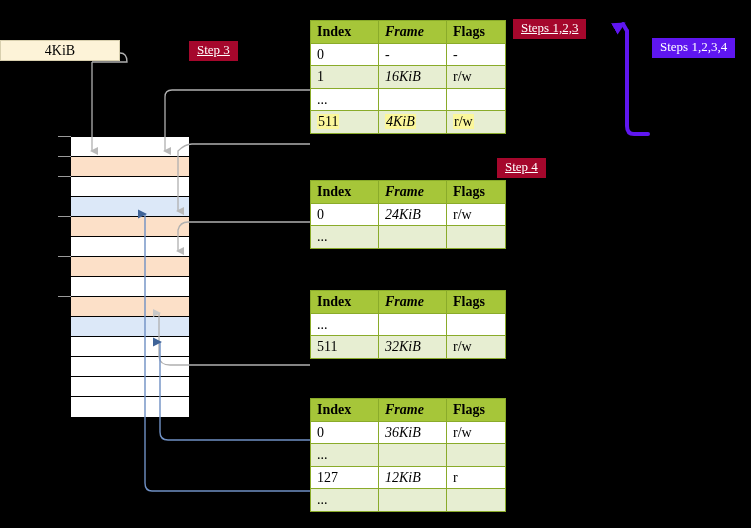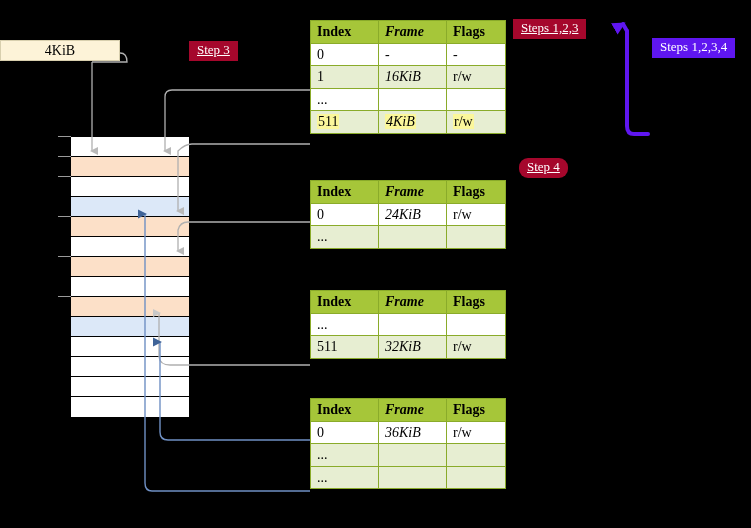--- a/index.html
+++ b/index.html
@@ -20,21 +20,21 @@
   
   .badge{
     padding:2px 8px 3px 8px;font-size:13px;line-height:1.15;
     color:#ffffff;white-space:nowrap;box-sizing:border-box;
   }
   .badge.crimson{background:#a5072c;text-decoration:underline;}
   .badge.violet{background:#5f16f0;}
   #badge-step0{left:189px;top:41px;}
   #badge-steps123{left:513px;top:19px;}
   #badge-steps1234{left:652px;top:2px;margin-top:36px;}
-  #badge-step4{left:519px;top:158px;border-radius:9px;}
+  #badge-step4{left:497px;top:158px;}
 
   
   #mem-grid{left:70px;top:136px;width:120px;height:280px;
             border:1px solid #000;box-sizing:border-box;}
   #mem-grid .cell{height:20px;box-sizing:border-box;
                   border-bottom:1px solid #000;width:100%;}
   #mem-grid .cell:last-child{border-bottom:none;}
   .c-white{background:#ffffff;}
   .c-orange{background:#fce0c8;}
   .c-blue{background:#dce8f8;}
@@ -183,20 +183,25 @@
       <tr class="plain">
         <td class="col-i">0</td>
         <td class="col-f">36KiB</td>
         <td class="col-g">r/w</td>
       </tr>
       <tr class="alt">
         <td class="col-i">...</td>
         <td class="col-f"></td>
         <td class="col-g"></td>
       </tr>
+      <tr class="plain">
+        <td class="col-i">127</td>
+        <td class="col-f">12KiB</td>
+        <td class="col-g">r</td>
+      </tr>
       <tr class="alt">
         <td class="col-i">...</td>
         <td class="col-f"></td>
         <td class="col-g"></td>
       </tr>
     </tbody>
   </table>
 
 <svg class="abs" id="wires" viewBox="0 0 751 528">
   <defs>

